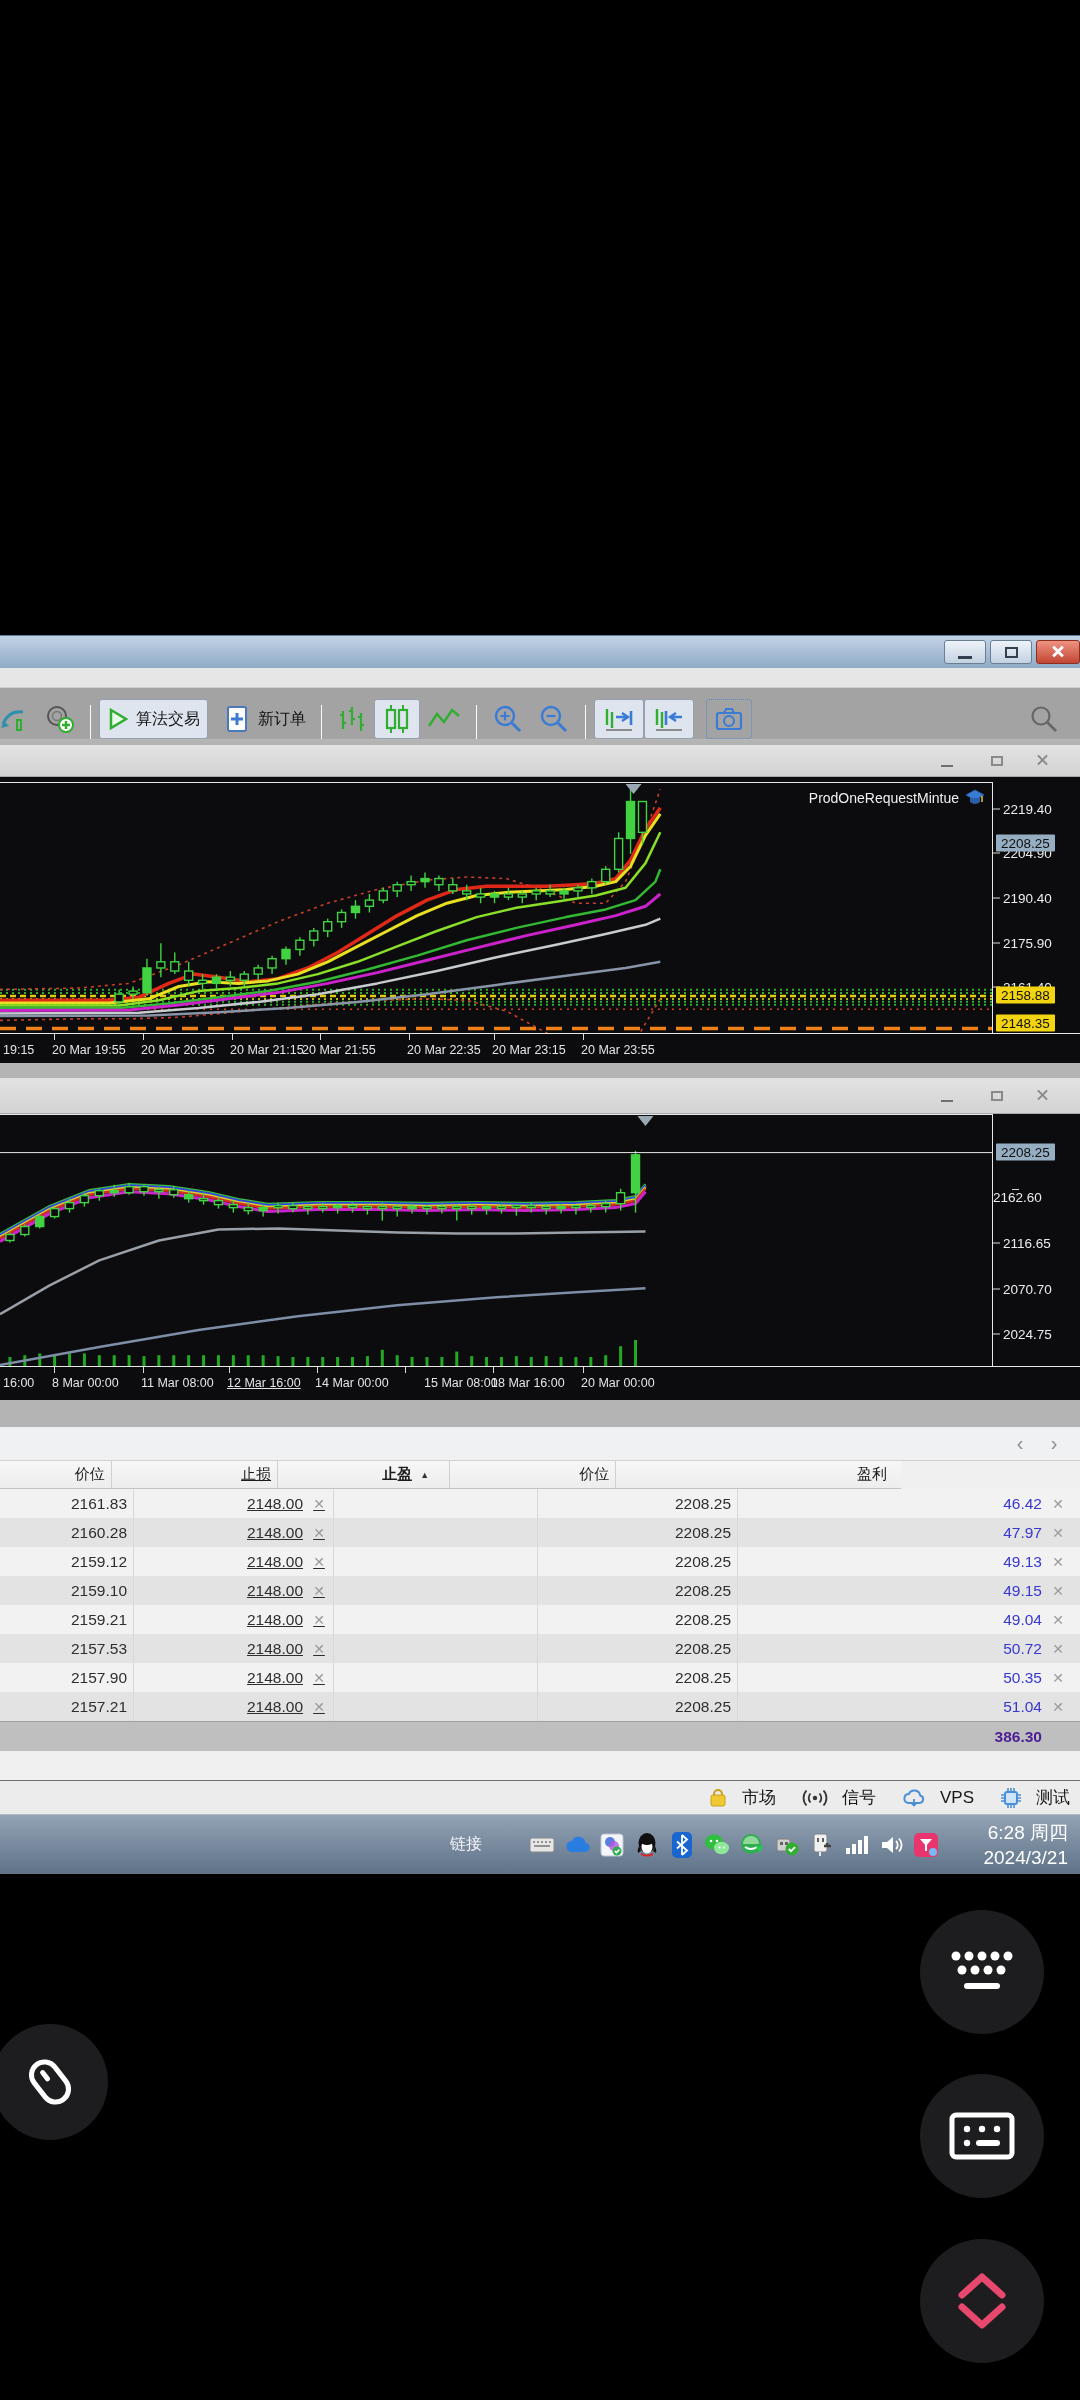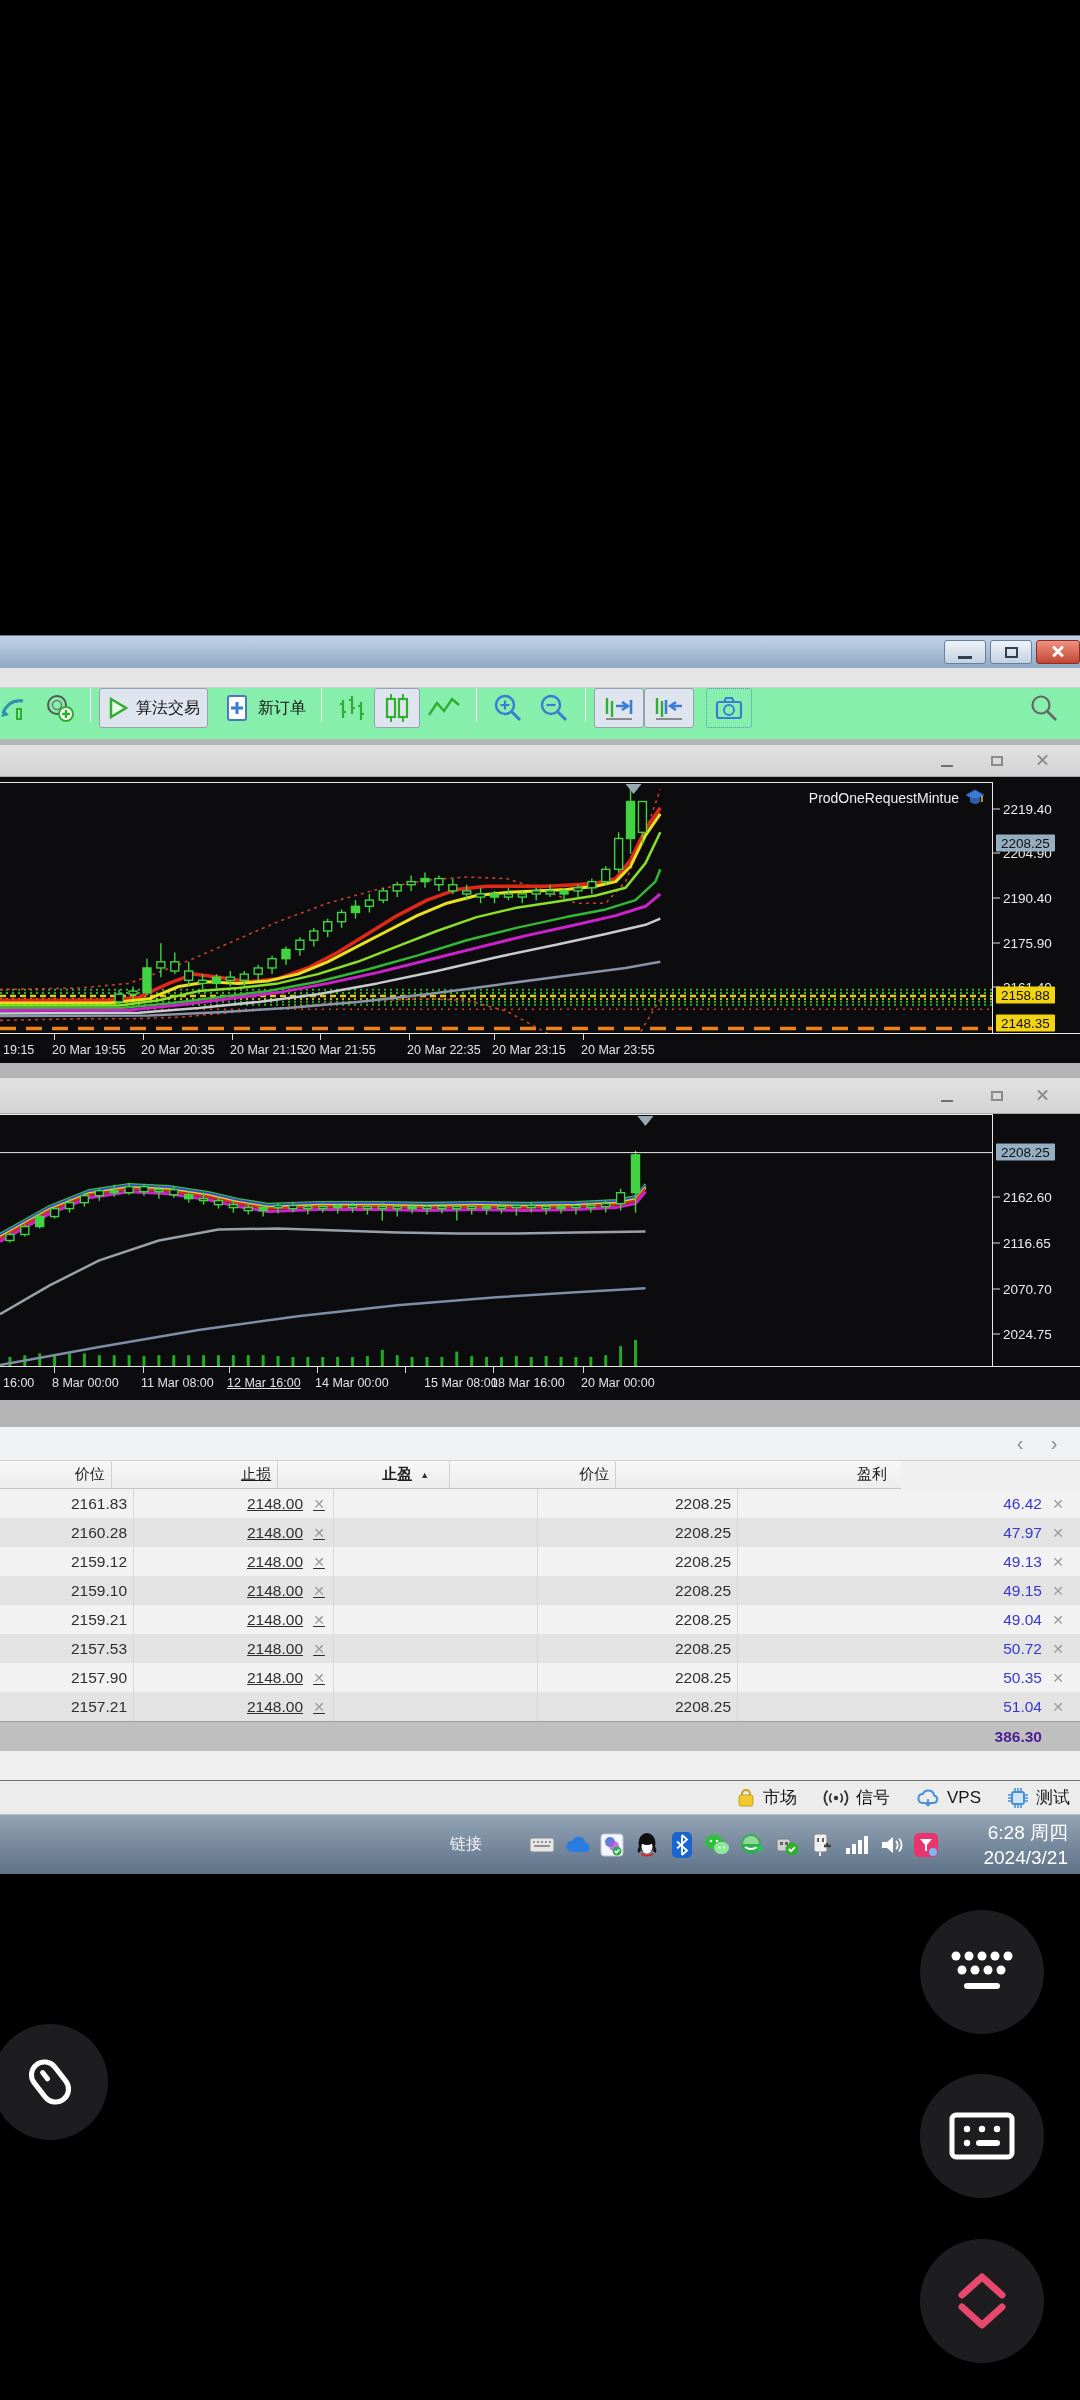--- a/index.html
+++ b/index.html
@@ -16,22 +16,22 @@
   .wb-max{left:990px;width:42px;}
   .wb-close{left:1036px;width:44px;background:linear-gradient(#ef9282,#c24634);border-color:#8c2f20;}
   .glyph-min{width:14px;height:3px;background:#32404e;margin-top:10px;}
   .glyph-max{width:13px;height:11px;border:2px solid #32404e;background:transparent;}
   .glyph-x{position:relative;width:16px;height:16px;}
   .glyph-x i{position:absolute;left:1px;top:6px;width:14px;height:3px;background:#fff;border-radius:1px;}
   .glyph-x i:first-child{transform:rotate(45deg);}
   .glyph-x i:last-child{transform:rotate(-45deg);}
 
   .menustrip{position:absolute;left:0;top:33px;width:1080px;height:20px;background:#e6e6e6;border-bottom:1px solid #cfcfcf;}
-  .toolbar{position:absolute;left:0;top:53px;width:1080px;height:52px;background:#86efac;border-bottom:1px solid #b8b8b8;
-    display:flex;align-items:flex-start;}
+  .toolbar{position:absolute;left:0;top:53px;width:1080px;height:52px;background:#a3a3a3;border-bottom:1px solid #b8b8b8;
+    display:flex;align-items:flex-end;}
   .tb-sep{width:1px;height:34px;background:#c0c0c0;border-right:1px solid #fbfbfb;margin:0 8px;}
   .tb-item{display:flex;align-items:center;justify-content:center;height:40px;padding:0 7px;}
   .tb-checked{background:#dfe5ee;border:1px solid #96a0b0;border-radius:3px;}
   .tb-btn-label{font-size:16px;color:#111;margin-left:7px;white-space:nowrap;}
 
   
   .mdi{position:absolute;left:0;top:105px;width:1080px;height:1040px;background:#b4b4b4;}
   .chart-win{position:absolute;left:0;width:1080px;background:#0c0c0e;}
   .chart-head{position:relative;width:1080px;background:linear-gradient(#e2e2e2,#d3d3d3);border-bottom:1px solid #a8a8a8;}
   .ch-btn{position:absolute;top:50%;transform:translateY(-50%);width:30px;height:22px;display:flex;align-items:center;justify-content:center;cursor:default;}
@@ -73,21 +73,21 @@
   .c5{width:342px;padding-right:14px;border-right:none!important;}
   .xbtn{color:#9a9a9a;font-size:14px;margin-left:8px;width:16px;text-align:center;}
   .profit-val{color:#3838cf;}
   .total-row{display:flex;width:1080px;height:30px;background:#bfbfbf;border-top:1px solid #9f9f9f;
     align-items:center;justify-content:flex-end;font-size:15.5px;font-weight:bold;color:#4c1d95;padding-right:38px;}
   .sort-arrow{font-size:9px;color:#333;margin-left:8px;}
 
   
   .mt-status{position:absolute;left:0;top:1145px;width:1080px;height:34px;background:#ececec;border-top:1px solid #6f6f6f;
     display:flex;align-items:center;justify-content:flex-end;gap:26px;padding-right:10px;font-size:17px;color:#161616;}
-  .st-item{display:flex;align-items:center;gap:7px;}
+  .st-item{display:flex;align-items:center;gap:14px;}
 
   
   .taskbar{position:absolute;left:0;top:1814px;width:1080px;height:60px;
     background:linear-gradient(#93a3b5,#5f7288);border-top:1px solid #aebccb;
     display:flex;align-items:center;color:#fff;}
   .tb-links{margin-left:450px;font-size:16px;color:#f4f4f8;}
   .tray{display:flex;align-items:center;gap:8px;margin-left:46px;}
   .tray .ticon{width:27px;height:27px;display:flex;align-items:center;justify-content:center;}
   .clock{margin-left:auto;margin-right:12px;text-align:right;font-size:19px;line-height:25px;color:#fff;}
 
@@ -532,21 +532,21 @@
                 <rect x="601.73" y="88.6468253968254" width="8" height="2.9880952380952266" fill="#0c0c0e" stroke="#41d341" stroke-width="1.4"></rect>
                 <line x1="620.625" y1="73.70634920634922" x2="620.625" y2="95.61904761904762" stroke="#41d341" stroke-width="1.4"></line>
                 <rect x="616.625" y="77.69047619047619" width="8" height="10.956349206349216" fill="#0c0c0e" stroke="#41d341" stroke-width="1.4"></rect>
                 <line x1="635.52" y1="35.857142857142854" x2="635.52" y2="97.61111111111111" stroke="#41d341" stroke-width="1.4"></line>
                 <rect x="631.52" y="39.84126984126984" width="8" height="37.84920634920635" fill="#41d341" stroke="#41d341" stroke-width="1.4"></rect>
                 <line x1="0" y1="37.60019841269841" x2="993" y2="37.60019841269841" stroke="#e8e8e8" stroke-width="1"></line>
                 <path d="M637.45 1 L653.45 1 L645.45 11 Z" fill="#9aa8b4"></path>
               </svg>
             </div>
           <div class="paxis" style="top:0;height:252px">
-              <div class="ptick" style="top: 83.069px;">
+              <div class="ptick" style="top: 83.069px; flex-direction: column;">
                 <i></i>
                 <span>2162.60</span>
               </div>
               <div class="ptick" style="top: 128.837px;">
                 <i></i>
                 <span>2116.65</span>
               </div>
               <div class="ptick" style="top: 174.604px; justify-content: flex-end;">
                 <i></i>
                 <span>2070.70</span>

